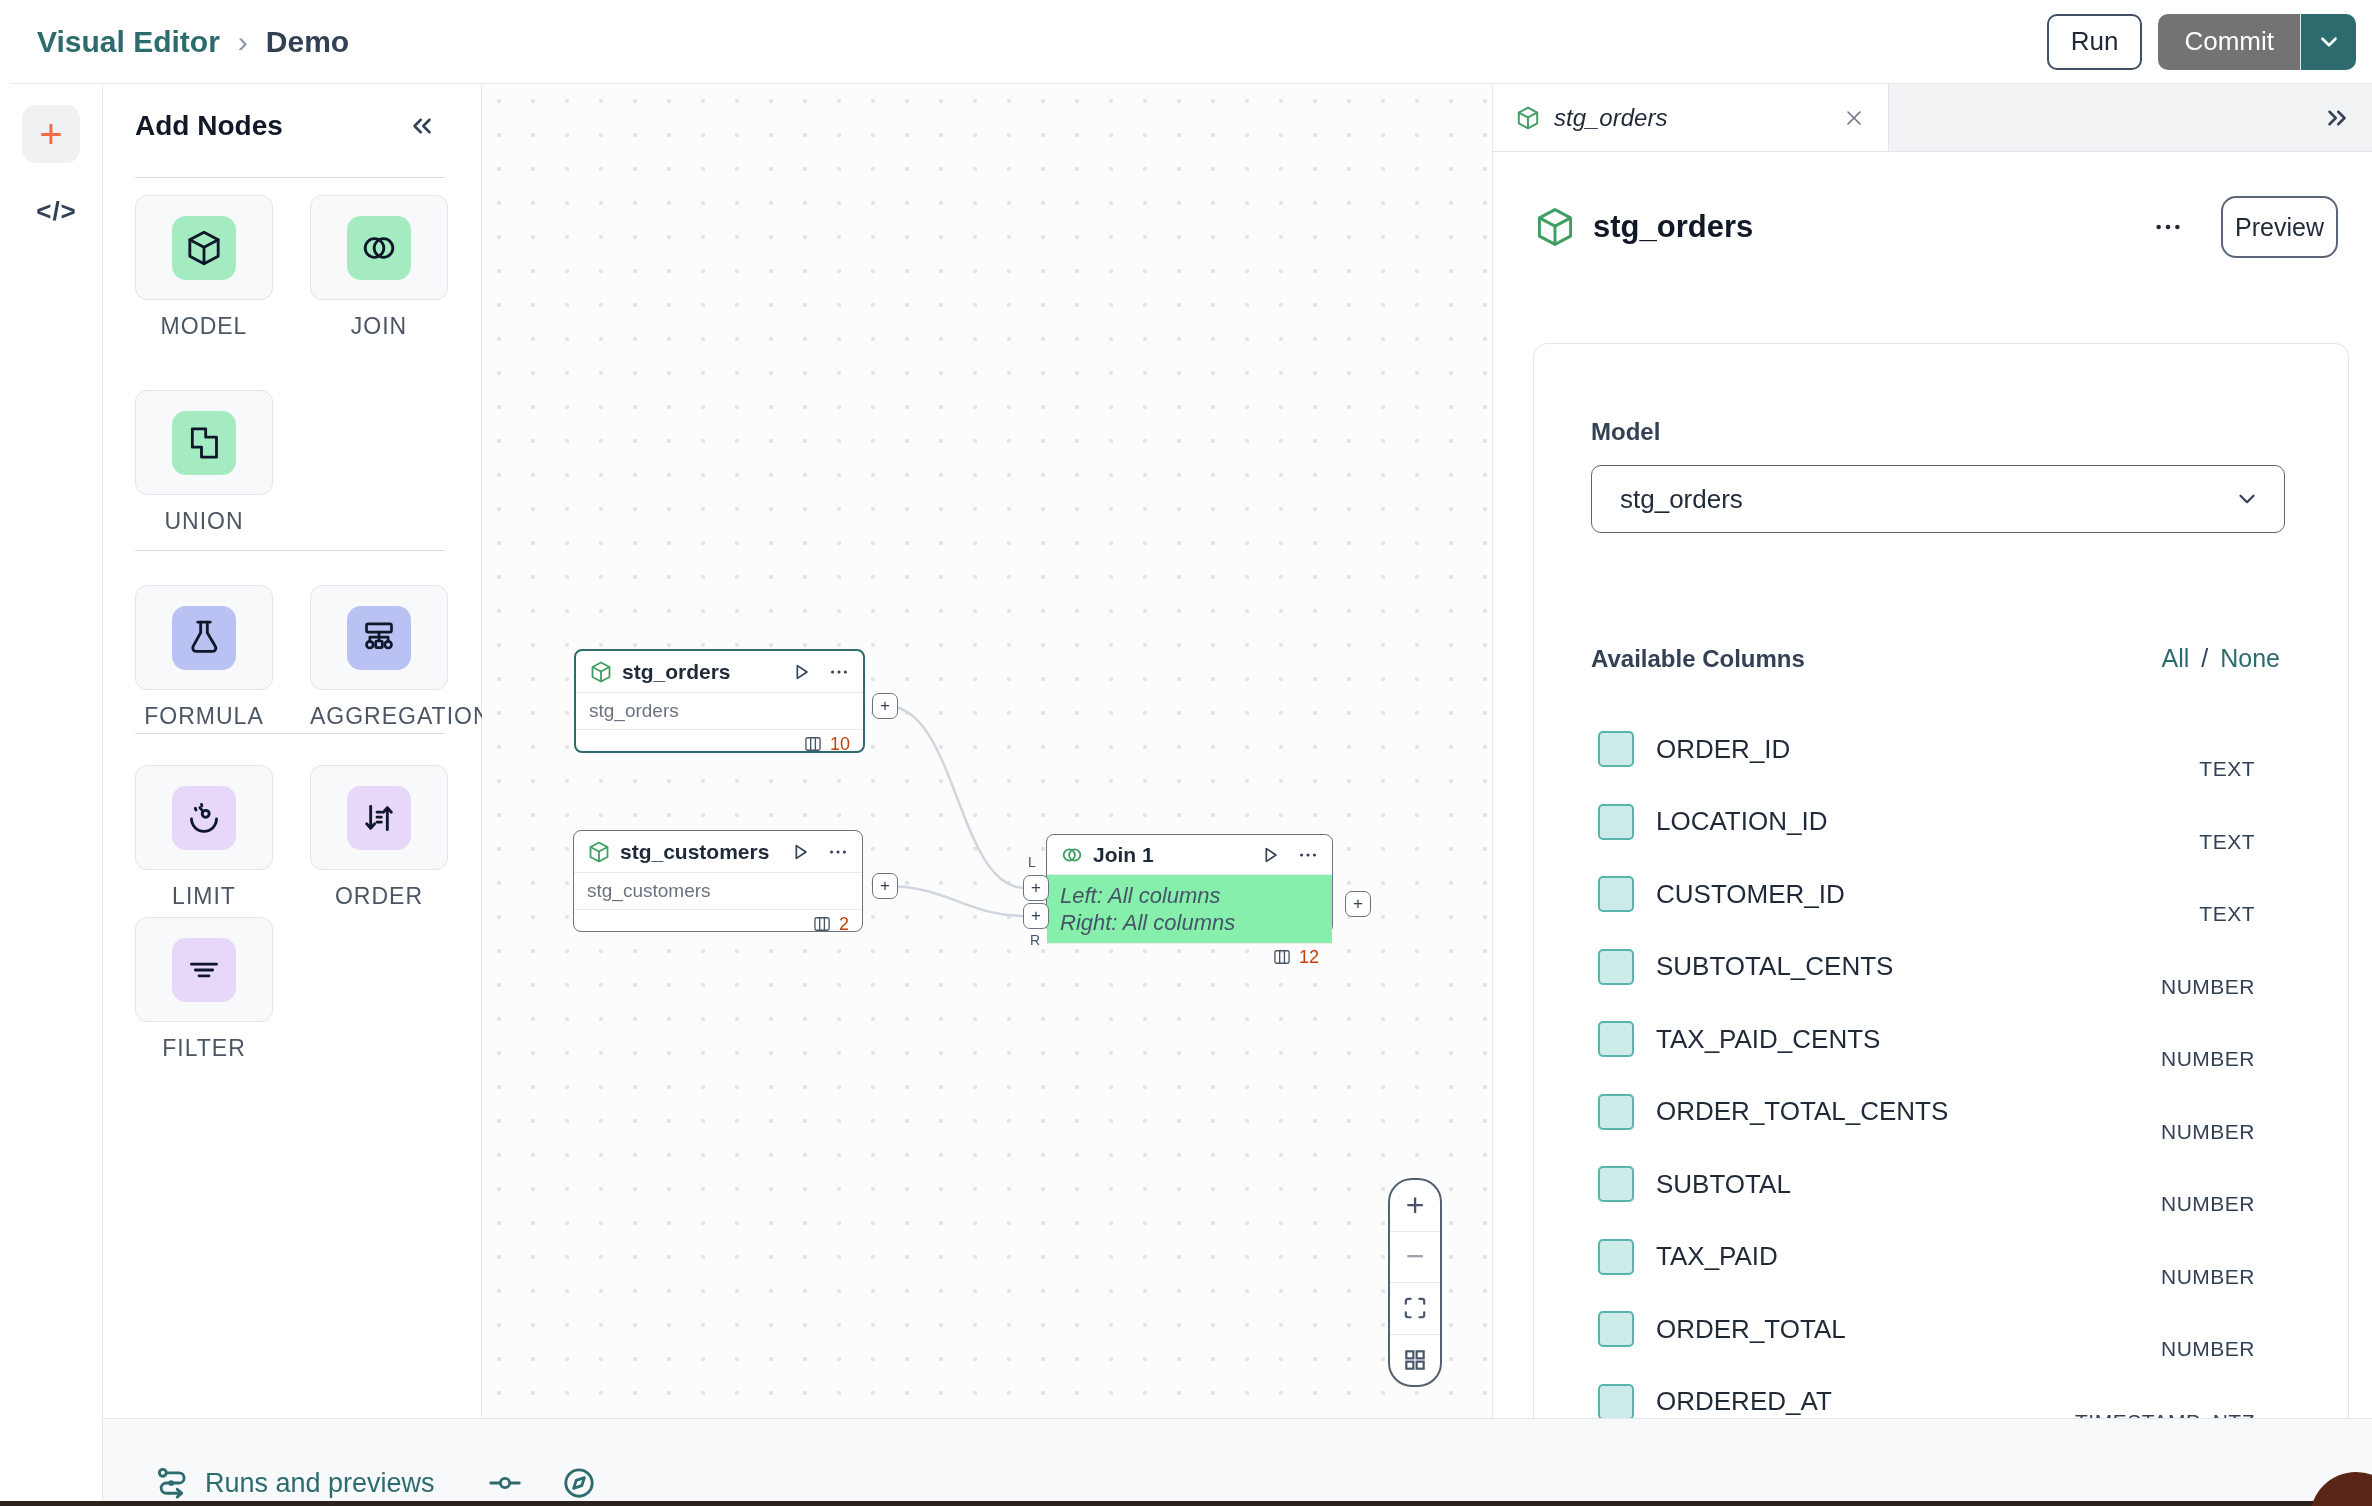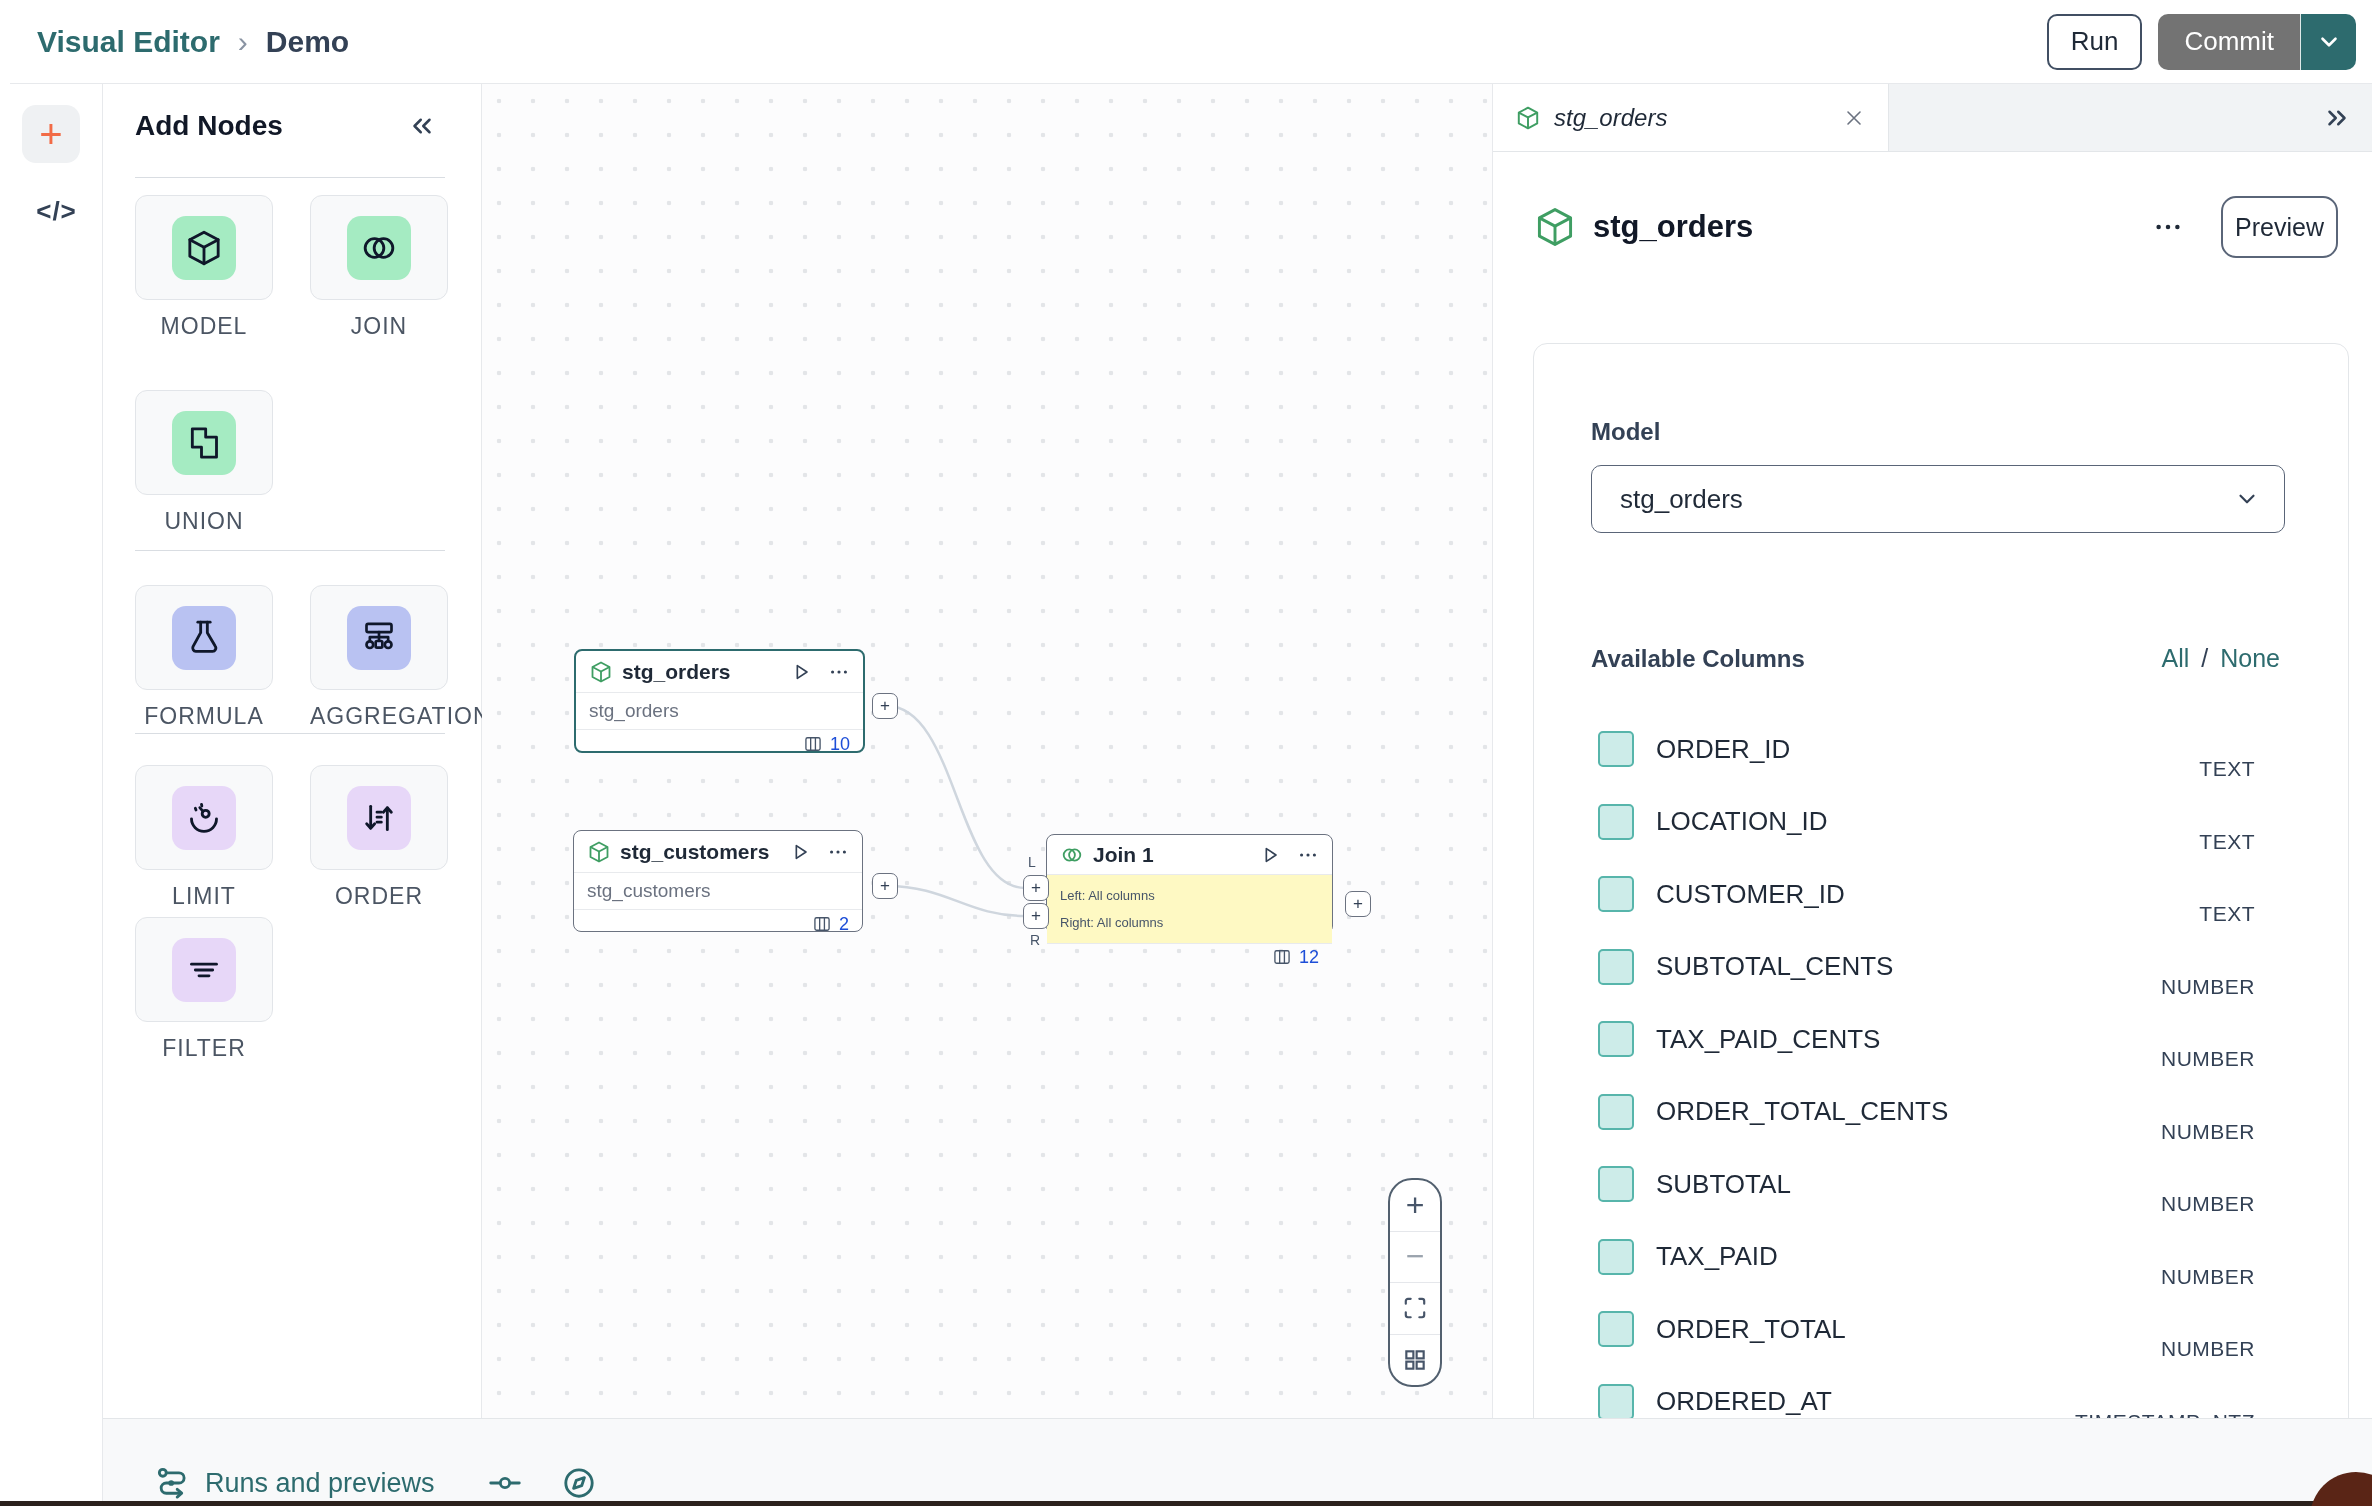--- a/index.html
+++ b/index.html
@@ -42,23 +42,23 @@
   
   .canvas { position:absolute; left:482px; top:84px; width:1010px; height:1334px; background:#fcfcfd;
             background-image:radial-gradient(circle, #e3e5e8 2px, transparent 2.6px); background-size:34px 34px; overflow:hidden; }
   .edges { position:absolute; left:0; top:0; z-index:1; }
   .node { position:absolute; background:#fff; border:1.5px solid #6b7280; border-radius:8px; z-index:3; }
   .node.selected { border:2.5px solid #2d6b6e; }
   .node-head { display:flex; align-items:center; gap:9px; padding:0 13px; height:42px; border-bottom:1px solid #e8eaed; }
   .node-title { font-size:21px; font-weight:bold; color:#1f2937; }
   .node-acts { margin-left:auto; display:flex; align-items:center; gap:16px; }
   .node-body { padding:7px 13px; font-size:19px; color:#6b7280; border-bottom:1px solid #e8eaed; }
-  .node-body.tint { background:#fef9c3; line-height:27px; font-size:13px; color:#475569; }
+  .node-body.tint { background:#86efac; line-height:27px; font-size:22px; color:#475569;font-style:italic; }
   .node-foot { display:flex; align-items:center; justify-content:flex-end; gap:7px; padding:0 13px; height:28px;
-               font-size:18px; color:#1d4ed8; }
+               font-size:18px; color:#c2410c; }
   .handle { position:absolute; width:26px; height:26px; background:#fff; border:1.5px solid #6b7280; border-radius:7px;
             display:flex; align-items:center; justify-content:center; font-size:17px; color:#334155; z-index:4; cursor:pointer; }
   .handle-tag { position:absolute; font-size:14px; color:#475569; z-index:4; }
   .zoomctl { position:absolute; left:906px; top:1094px; width:54px; height:209px; background:#fff;
              border:2px solid #52606f; border-radius:24px; z-index:5; display:flex; flex-direction:column; }
   .zoomctl > div { flex:1; display:flex; align-items:center; justify-content:center; border-bottom:1px solid #e5e7eb; cursor:pointer; }
   .zoomctl > div:last-child { border-bottom:none; }
   .z-in { font-size:32px; color:#475569; } .z-out { font-size:32px; color:#9aa3ad; }
 
   

